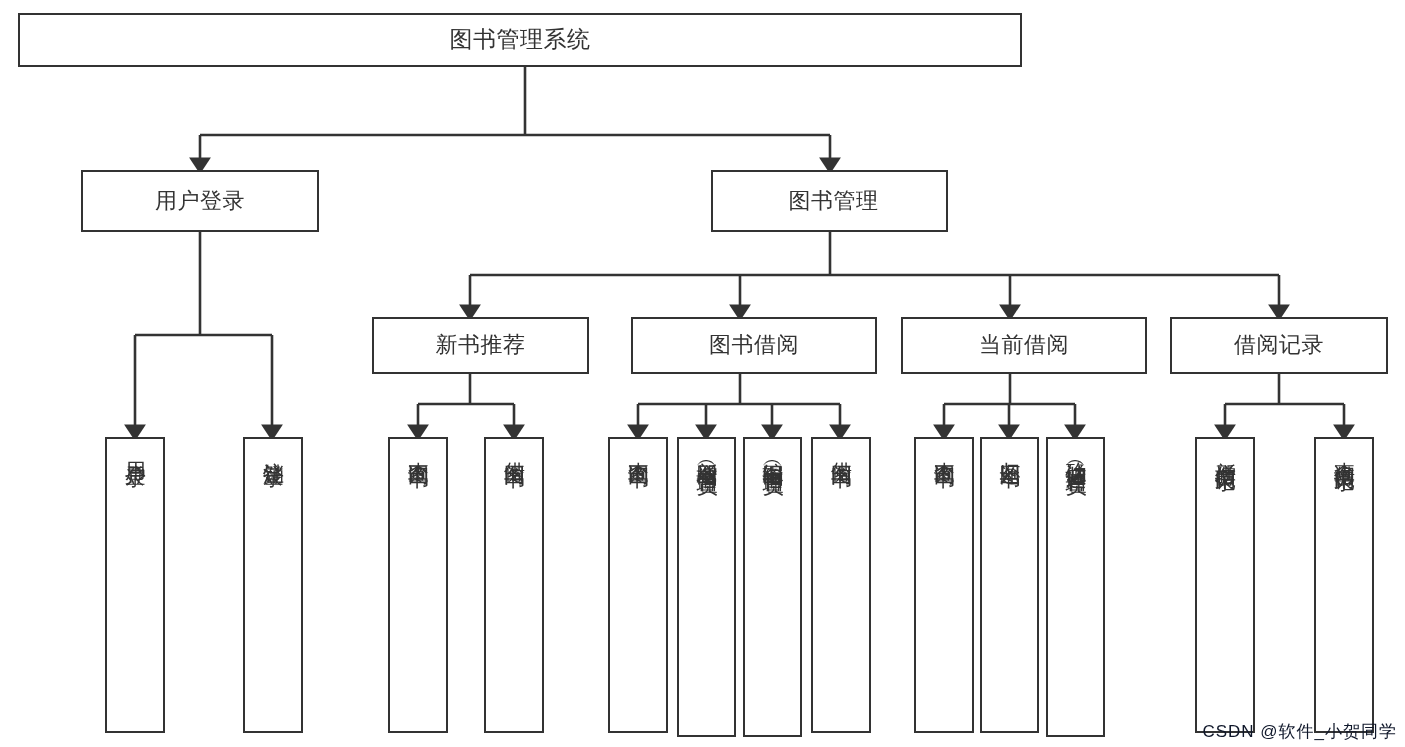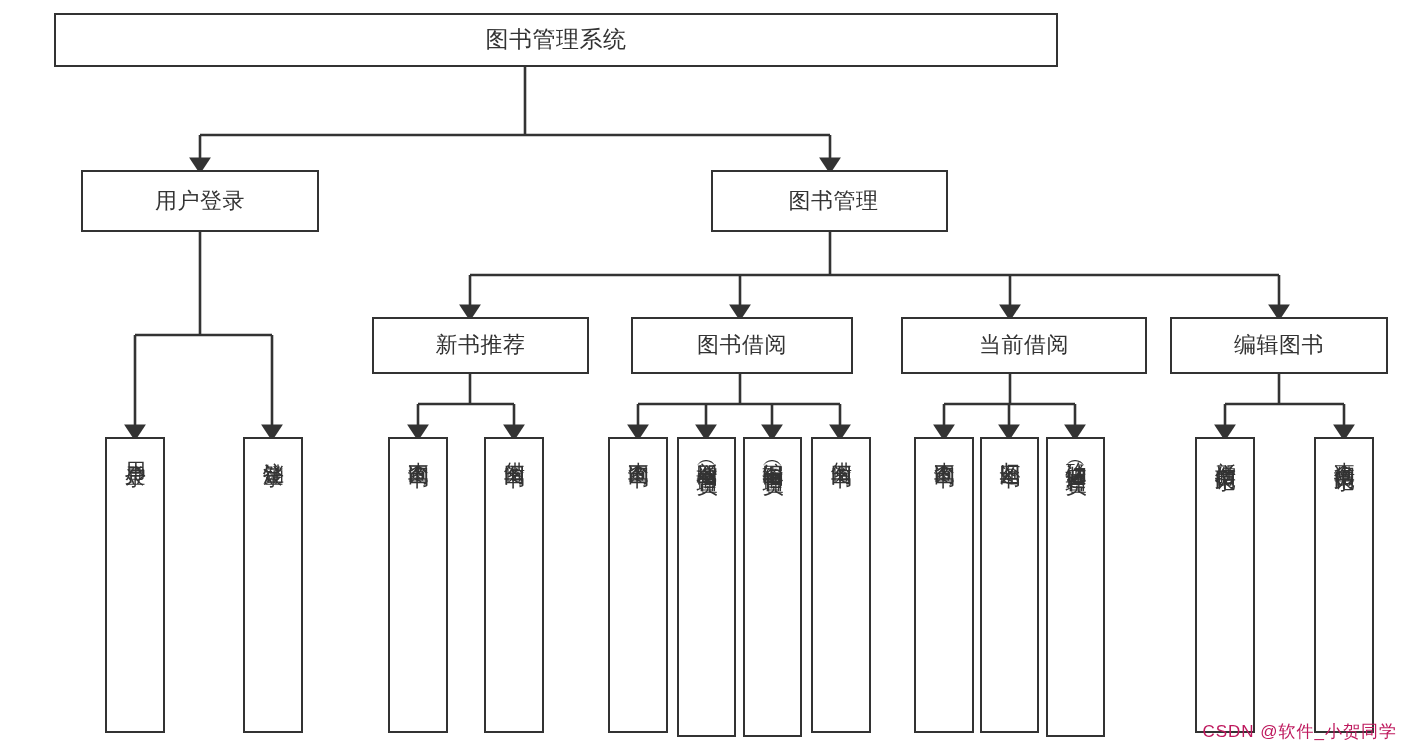--- a/index.html
+++ b/index.html
@@ -49,28 +49,27 @@
     justify-content: flex-start;
     align-items: center;
   }
   .node.vert .vlabel {
     writing-mode: vertical-rl;
     text-orientation: upright;
     display: block;
   }
   #title-node {
     font-size: 23px;
-    margin-left: 36px;
   }
   #watermark {
     position: absolute;
     right: 8px;
     bottom: 4px;
     font-size: 17px;
-    color: #be185d;
+    color: #0f172a;
     letter-spacing: 1px;
     white-space: nowrap;
     pointer-events: none;
   }
 </style>
 </head>
 <body>
 
 <div id="canvas">
 
@@ -133,28 +132,28 @@
   <div class="node horiz" style="left:81px; top:170px; width:238px; height:62px;">
     <span>用户登录</span>
   </div>
   <div class="node horiz" style="left:711px; top:170px; width:237px; height:62px;padding-left:8px;">
     <span>图书管理</span>
   </div>
 
   <div class="node horiz" style="left:362px; top:317px; width:217px; height:57px;margin-left:10px;">
     <span>新书推荐</span>
   </div>
-  <div class="node horiz" style="left:631px; top:317px; width:222px; height:57px;">
+  <div class="node horiz" style="left:631px; top:317px; width:246px; height:57px;">
     <span>图书借阅</span>
   </div>
   <div class="node horiz" style="left:901px; top:317px; width:246px; height:57px;">
     <span>当前借阅</span>
   </div>
   <div class="node horiz" style="left:1170px; top:317px; width:218px; height:57px;">
-    <span>编辑图书</span>
+    <span>借阅记录</span>
   </div>
 
   <div class="node vert" style="left:105px; top:437px; width:60px; height:296px;">
     <span class="vlabel">用户登录</span>
   </div>
   <div class="node vert" style="left:243px; top:437px; width:60px; height:296px;">
     <span class="vlabel">注销登录</span>
   </div>
 
   <div class="node vert" style="left:388px; top:437px; width:60px; height:296px;">

